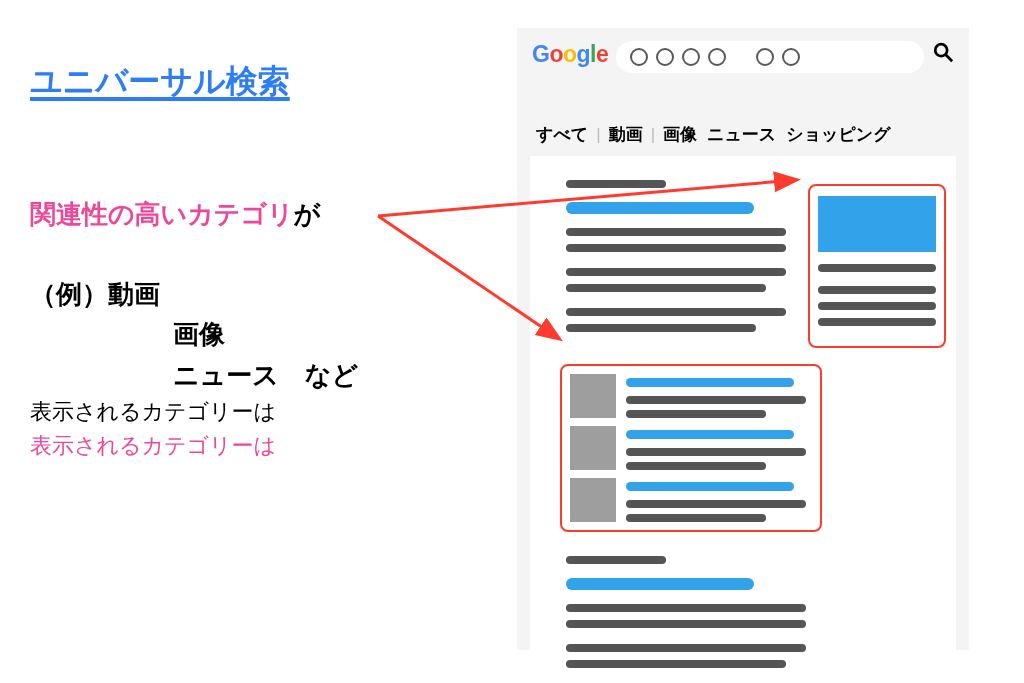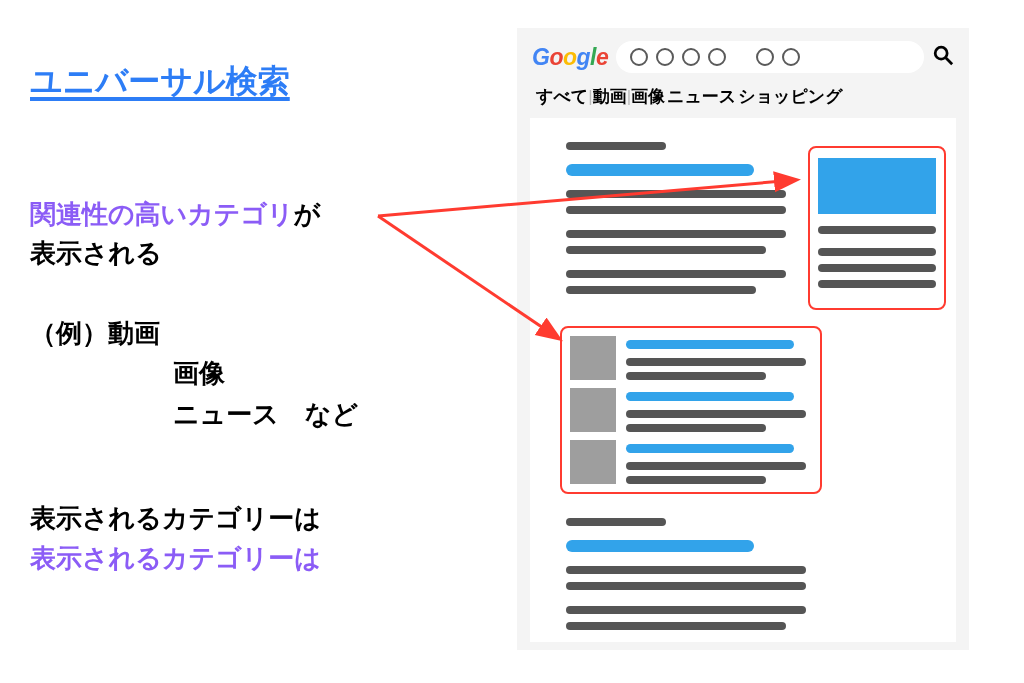--- a/index.html
+++ b/index.html
@@ -20,66 +20,66 @@
   }
   .title {
     color: #2d7df6;
     font-weight: bold;
     font-size: 32px;
     text-decoration: underline;
     text-underline-offset: 5px;
     text-decoration-thickness: 4px;
   }
   .p1 { margin-top: 52px; font-size: 26px; font-weight: bold; line-height: 1.5; }
-  .highlight { color: #8b5cf6; }
+  .highlight { color: #ec4899; }
   .ex { margin-top: 40px; font-size: 26px; font-weight: bold; line-height: 1.55; }
   .ex .indent1 { display: inline-block; width: 5.5em; }
-  .p2 { margin-top: 64px; font-size: 26px; font-weight: bold; line-height: 1.55; }
+  .p2 { font-size: 22px; font-weight: normal; line-height: 1.55; }
 
   
   .mock {
     position: absolute;
     right: 55px;
     top: 28px;
     width: 452px;
     height: 622px;
     background: #f4f4f4;
     border: 1px solid #f4f4f4;
   }
   .search-bar {
     display: flex;
-    align-items: center;
+    align-items: flex-start;
     gap: 8px;
     padding: 12px 14px 6px 14px;
-    font-style: italic;
   }
   .logo { font-weight: bold; font-size: 23px; letter-spacing: -0.5px; }
   .logo span:nth-child(1){color:#4285f4;} .logo span:nth-child(2){color:#ea4335;}
   .logo span:nth-child(3){color:#fbbc05;} .logo span:nth-child(4){color:#4285f4;}
   .logo span:nth-child(5){color:#34a853;} .logo span:nth-child(6){color:#ea4335;}
   .search-field {
     flex: 1;
     height: 32px;
     background: #fff;
     border-radius: 16px;
     display: flex;
     align-items: center;
     padding: 0 14px;
     gap: 8px;
   }
   .circle { width: 18px; height: 18px; border: 2.2px solid #5a5a5a; border-radius: 50%; }
   .search-icon svg { width: 22px; height: 22px; }
   .tabs {
     display: flex;
-    gap: 2px;
+    gap: 10px;
     padding: 6px 10px 10px 18px;
     font-size: 17px;
     font-weight: bold;
     align-items: center;
     white-space: nowrap;
+    margin-top: 38px;
   }
   .tabs .sep { color: #bbb; font-weight: normal; margin: 0 -2px; }
   .results {
     position: relative;
     background: #fff;
     margin: 0 12px 12px 12px;
     height: 524px;
   }
   .bar {
     position: absolute;
@@ -111,21 +111,20 @@
   }
 </style>
 </head>
 <body>
 
 <div class="left-col">
   <div class="title">ユニバーサル検索</div>
   <div class="p1">
     <br>
     <span class="highlight">関連性の高いカテゴリ</span><span>が</span><br>
-    <span>表示される</span>
   </div>
   <div class="ex">
     <span>（例）</span><span>動画</span><br>
     <span class="indent1"></span><span>画像</span><br>
     <span class="indent1"></span><span>ニュース</span><span>　など</span>
   </div>
   <div class="p2">
     <span>表示されるカテゴリーは</span><br>
     <span class="highlight">表示されるカテゴリーは</span>
   </div>

